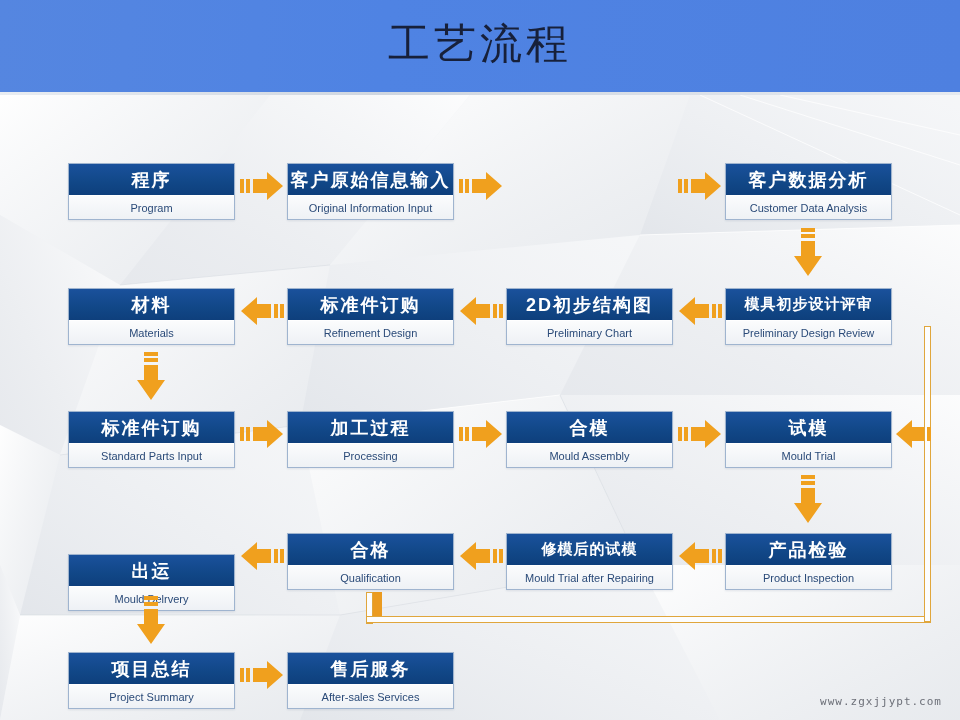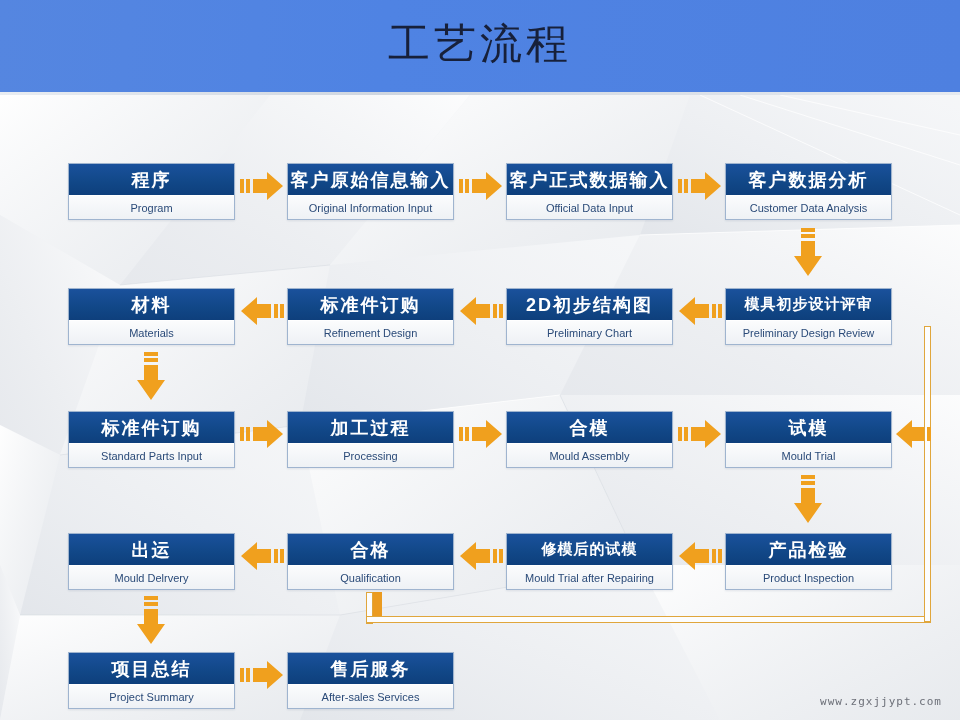--- a/index.html
+++ b/index.html
@@ -145,24 +145,20 @@
   </div>
 
   <div class="box" style="left:68px;top:163px;width:167px;">
     <div class="cn">程序</div>
     <div class="en">Program</div>
   </div>
   <div class="box" style="left:287px;top:163px;width:167px;">
     <div class="cn">客户原始信息输入</div>
     <div class="en">Original Information Input</div>
   </div>
-  <div class="box" style="left:506px;top:163px;width:167px;">
-    <div class="cn">客户正式数据输入</div>
-    <div class="en">Official Data Input</div>
-  </div>
   <div class="box" style="left:725px;top:163px;width:167px;">
     <div class="cn">客户数据分析</div>
     <div class="en">Customer Data Analysis</div>
   </div>
 
   <div class="arrow" style="left:240px;top:171px;">
     <svg width="44" height="30" viewBox="0 0 44 30">
       <rect x="0" y="8" width="4" height="14" fill="#f0a01e"></rect>
       <rect x="6" y="8" width="4" height="14" fill="#f0a01e"></rect>
       <path d="M13,8 L27,8 L27,1 L43,15 L27,29 L27,22 L13,22 Z" fill="#f0a01e"></path>
@@ -285,21 +281,21 @@
   </div>
 
   <div class="arrow" style="left:792px;top:475px;">
     <svg width="32" height="50" viewBox="0 0 32 50">
       <rect x="9" y="0" width="14" height="4" fill="#f0a01e"></rect>
       <rect x="9" y="6" width="14" height="4" fill="#f0a01e"></rect>
       <path d="M9,13 L9,28 L2,28 L16,48 L30,28 L23,28 L23,13 Z" fill="#f0a01e"></path>
     </svg>
   </div>
 
-  <div class="box" style="left:68px;top:533px;width:167px;">
+  <div class="box" style="left:68px;top:554px;width:167px;">
     <div class="cn">出运</div>
     <div class="en">Mould Delrvery</div>
   </div>
   <div class="box" style="left:287px;top:533px;width:167px;">
     <div class="cn">合格</div>
     <div class="en">Qualification</div>
   </div>
   <div class="box narrow" style="left:506px;top:533px;width:167px;">
     <div class="cn">修模后的试模</div>
     <div class="en">Mould Trial after Repairing</div>

